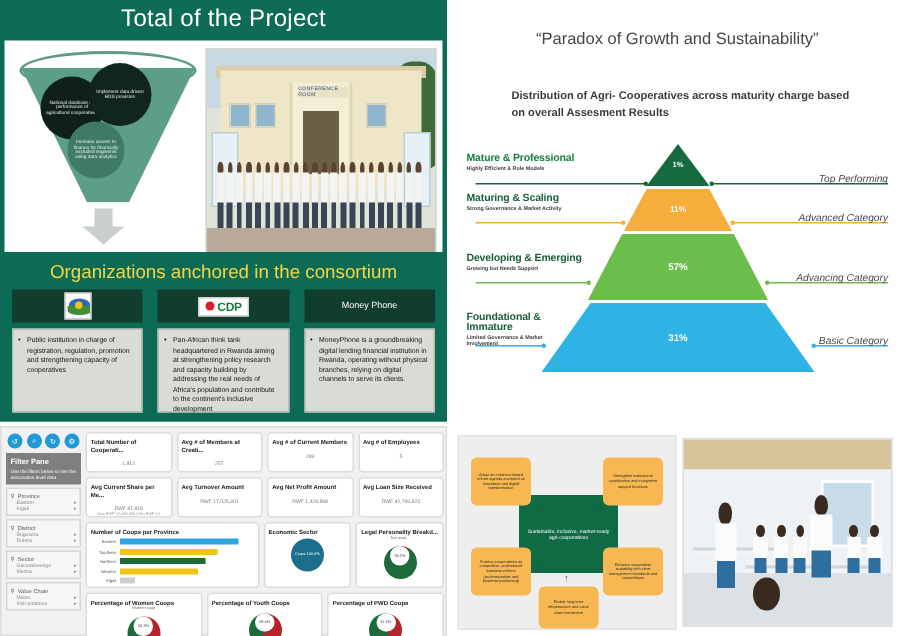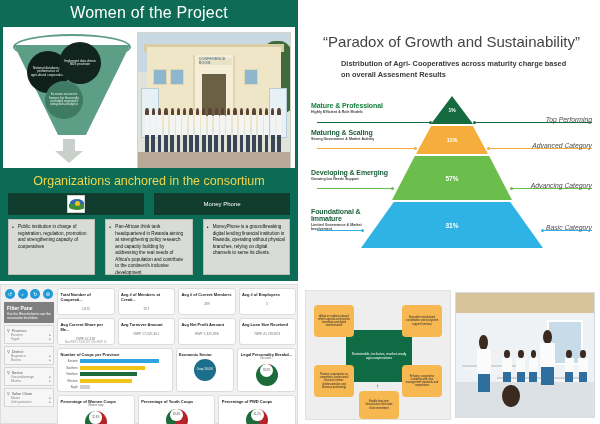--- a/index.html
+++ b/index.html
@@ -74,22 +74,22 @@
   .mp-text { color:#ffffff; font-size:6px; }
   .desc-row { position:absolute; left:8px; top:51px; width:282px; height:56px; display:flex; gap:10px; }
   .desc-box { flex:1; background:#d9dcd6; border:1px solid #b9bdb5; padding:4px 4px 4px 9px;
       font-size:4.6px; line-height:1.42; color:#111; position:relative; }
   .desc-box::before { content:"\2022"; position:absolute; left:3px; top:4px; font-size:5px; }
 
   
   .slide3 { position:absolute; left:303px; top:0; width:297px; height:281px; background:#ffffff; }
   .s3-title { position:absolute; left:0; top:14px; width:297px; text-align:center;
       color:#1a7f5a; font-size:15px; }
-  .s3-sub { position:absolute; left:0; top:33px; width:297px; text-align:center;
-      color:#444; font-size:15px; }
+  .s3-sub { position:absolute; left:0; top:20px; width:297px; text-align:center;
+      color:#444; font-size:11px; }
   .s3-lead { position:absolute; left:38px; top:58px; width:230px;
       color:#3b3b3b; font-size:7.4px; font-weight:bold; line-height:1.5; }
   .pyramid { position:absolute; left:0; top:96px; width:297px; height:160px; }
   .lvl { position:absolute; display:flex; align-items:center; justify-content:center;
       color:#ffffff; font-weight:bold; }
   .lvl1 { left:128px; top:0px; width:42px; height:28px; background:#156b3f;
       clip-path: polygon(50% 0, 100% 100%, 0 100%); font-size:5px; }
   .lvl2 { left:113px; top:30px; width:72px; height:28px; background:#f5ae3c;
       clip-path: polygon(21% 0, 79% 0, 100% 100%, 0 100%); font-size:5.5px; }
   .lvl3 { left:89px; top:60px; width:120px; height:44px; background:#6cbe4c;
@@ -160,21 +160,21 @@
   .rm-std i { position:absolute; left:8%; top:24%; width:84%; height:46%; background:#fbfbfb; display:block; }
   .rm-std u { position:absolute; left:14%; bottom:0; width:72%; height:32%; background:#2f6fa0; display:block; }
 </style>
 </head>
 <body>
 
 <div class="canvas">
 
   <div class="slide1">
     <div class="s1-titlebar">
-      <div class="s1-title">Women of the Project</div>
+      <div class="s1-title">Total of the Project</div>
     </div>
     <div class="s1-body">
       <div class="funnel-wrap">
         <div class="funnel-oval"></div>
         <div class="funnel-body"></div>
         <div class="circ circ-a">National database on performance of agricultural cooperatives</div>
         <div class="circ circ-b">Implement data driven BDS provision</div>
         <div class="circ circ-c">Increase access to finance for financially excluded segments using data analytics</div>
         <div class="arrow-stem"></div>
         <div class="arrow-head"></div>
@@ -310,20 +310,26 @@
     <div class="s1-caption">Support the govt of Rwanda establish a functional database of all cooperatives for financial intermediation for youth</div>
   </div>
 
   <div class="slide2">
     <div class="s2-title">Organizations anchored in the consortium</div>
     <div class="logo-row">
       <div class="logo-box rw">
         <div class="rw-emblem">
             <div class="rw-sun"></div>
           </div>
+      </div>
+      <div class="logo-box">
+        <div class="cdp-logo">
+          <div class="cdp-dot"></div>
+          <div class="cdp-text">CDP</div>
+        </div>
       </div>
       <div class="logo-box">
         <div class="mp-text">Money Phone</div>
       </div>
     </div>
     <div class="desc-row">
       <div class="desc-box">Public institution in charge of registration, regulation, promotion and strengthening capacity of cooperatives</div>
       <div class="desc-box">Pan-African think tank headquartered in Rwanda aiming at strengthening policy research and capacity building by addressing the real needs of Africa's population and contribute to the continent's inclusive development</div>
       <div class="desc-box">MoneyPhone is a groundbreaking digital lending financial institution in Rwanda, operating without physical branches, relying on digital channels to serve its clients.</div>
     </div>

